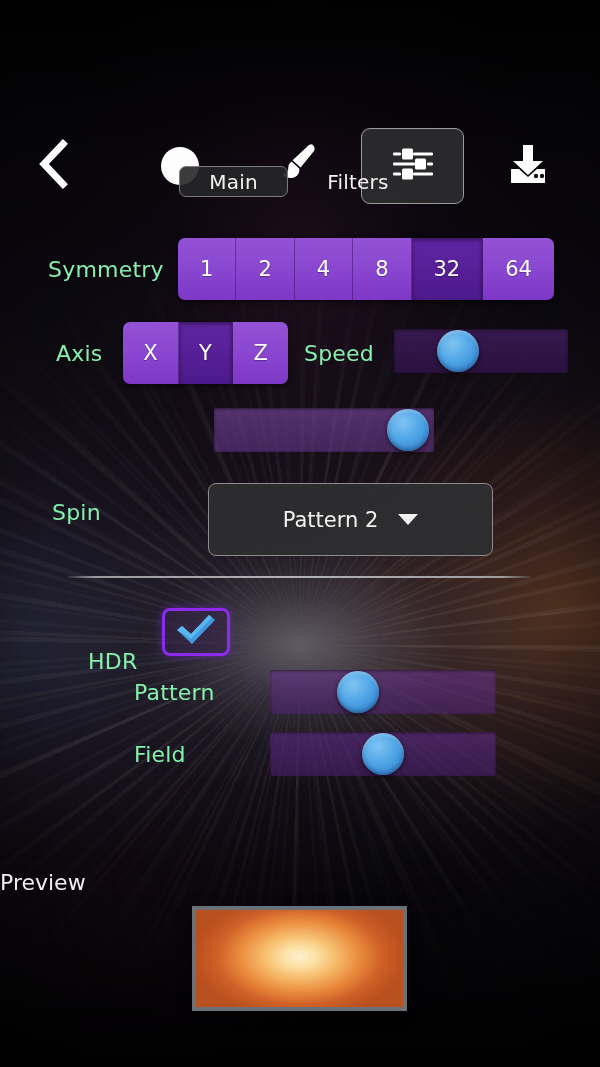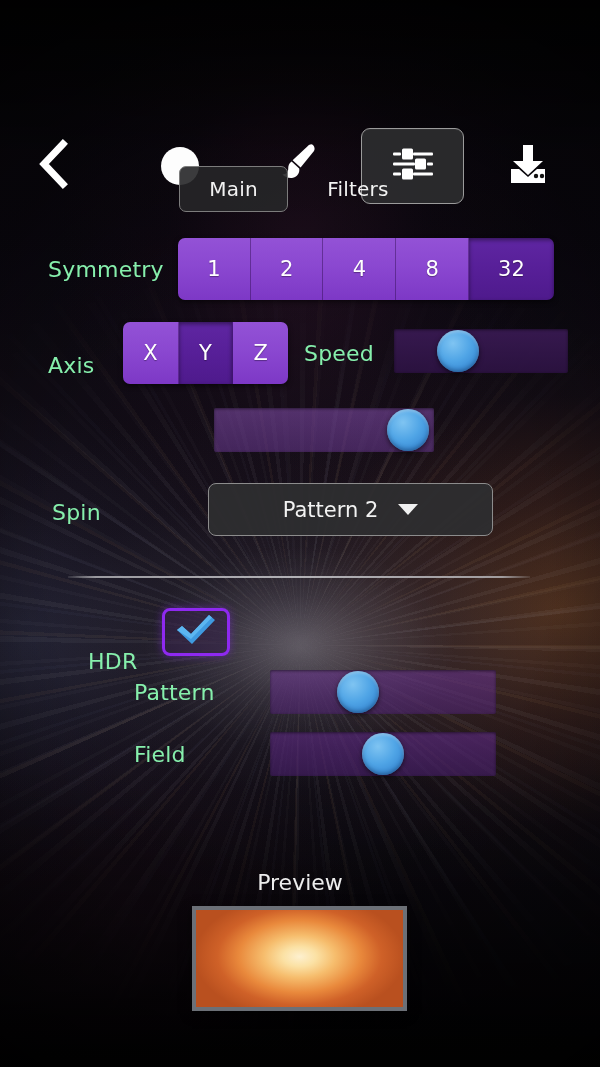--- a/index.html
+++ b/index.html
@@ -114,21 +114,21 @@
     border: 1px solid #9b9b9b; border-radius: 9px;
     background: rgba(44,44,46,0.93);
     box-shadow: inset 0 1px 0 rgba(255,255,255,0.05); }
   .tb-save   { left: 497px; top: 73px;  width: 62px; height: 62px; }
 
   .dot-circle { width: 38px; height: 38px; border-radius: 50%; background: #fdfdfd; }
 
   
   .tabs { position: absolute; top: 166px; left: 0; width: 600px; height: 46px; }
   .tab {
-    position: absolute; height: 46px;
+    position: absolute; height: 31px;
     display: flex; align-items: center; justify-content: center;
     color: #f2f2f2; font-size: 20px; letter-spacing: .2px;
   }
   .tab-main {
     left: 179px; width: 109px;
     border: 1px solid #7c7c7c; border-radius: 7px;
     background: rgba(38,38,40,0.90);
   }
   .tab-filters { left: 312px; width: 92px; }
 
@@ -187,21 +187,21 @@
   #fov-slider      { left: 214px; top: 408px;  width: 220px; height: 44px;
                      background: linear-gradient(180deg, rgba(122,72,160,0.62), rgba(96,52,132,0.62)); }
   #exposure-slider { left: 270px; top: 670px;  width: 226px; height: 44px;
                      background: linear-gradient(180deg, rgba(104,52,140,0.60), rgba(78,36,110,0.62)); }
   #glow-slider     { left: 270px; top: 732px;  width: 226px; height: 44px;
                      background: linear-gradient(180deg, rgba(92,42,128,0.66), rgba(68,30,100,0.68)); }
 
   
   #spin-dropdown {
     position: absolute;
-    left: 208px; top: 483px; width: 285px; height: 53px;
+    left: 208px; top: 483px; width: 285px; height: 73px;
     border: 1px solid #8c8c8c; border-radius: 8px;
     background: rgba(46,46,48,0.94);
     display: flex; align-items: center; justify-content: center; gap: 20px;
     color: #f2f2f2; font-size: 21px;
   }
   .caret {
     width: 0; height: 0;
     border-left: 10px solid transparent;
     border-right: 10px solid transparent;
     border-top: 11px solid #f0f0f0;
@@ -219,21 +219,21 @@
     position: absolute; left: 162px; top: 608px; width: 68px; height: 48px;
     border: 3px solid #8e29f0; border-radius: 8px;
     background: rgba(52,32,72,0.55);
     display: flex; align-items: center; justify-content: center;
     box-shadow: 0 0 8px rgba(130,40,230,0.45);
   }
 
   
   #preview-label {
     position: absolute; left: 0; top: 870px; width: 600px;
-    text-align: center; color: #ededed; font-size: 22px;
+    text-align: left; color: #ededed; font-size: 22px;
   }
   #preview-box {
     position: absolute; left: 192px; top: 906px; width: 215px; height: 105px;
     border: 4px solid #6c7077;
     background:
       radial-gradient(ellipse 105px 62px at 50% 48%,
         #fdf0cf 0%, #fbe1a4 16%, #f6bd6d 34%, #e9893c 58%, #cf6128 78%, #b9501f 100%);
     box-shadow: 0 3px 10px rgba(0,0,0,0.6);
   }
 </style>
@@ -314,23 +314,24 @@
     </div>
 
     <div class="row-label" style="left:48px; top:257px;">Symmetry</div>
 
     <div class="seg" id="symmetry-seg">
       <div class="seg-btn">1</div>
       <div class="seg-btn">2</div>
       <div class="seg-btn">4</div>
       <div class="seg-btn">8</div>
       <div class="seg-btn selected">32</div>
-    </div>
-
-    <div class="row-label" style="left:48px; top:341px;margin-top:12px;">Axis</div>
+      <div class="seg-btn">64</div>
+    </div>
+
+    <div class="row-label" style="left:56px; top:341px;">Axis</div>
 
     <div class="seg" id="axis-seg">
       <div class="seg-btn">X</div>
       <div class="seg-btn selected">Y</div>
       <div class="seg-btn">Z</div>
     </div>
 
     <div class="row-label" style="left:304px; top:341px;">Speed</div>
 
     <div class="slider" id="speed-slider">

